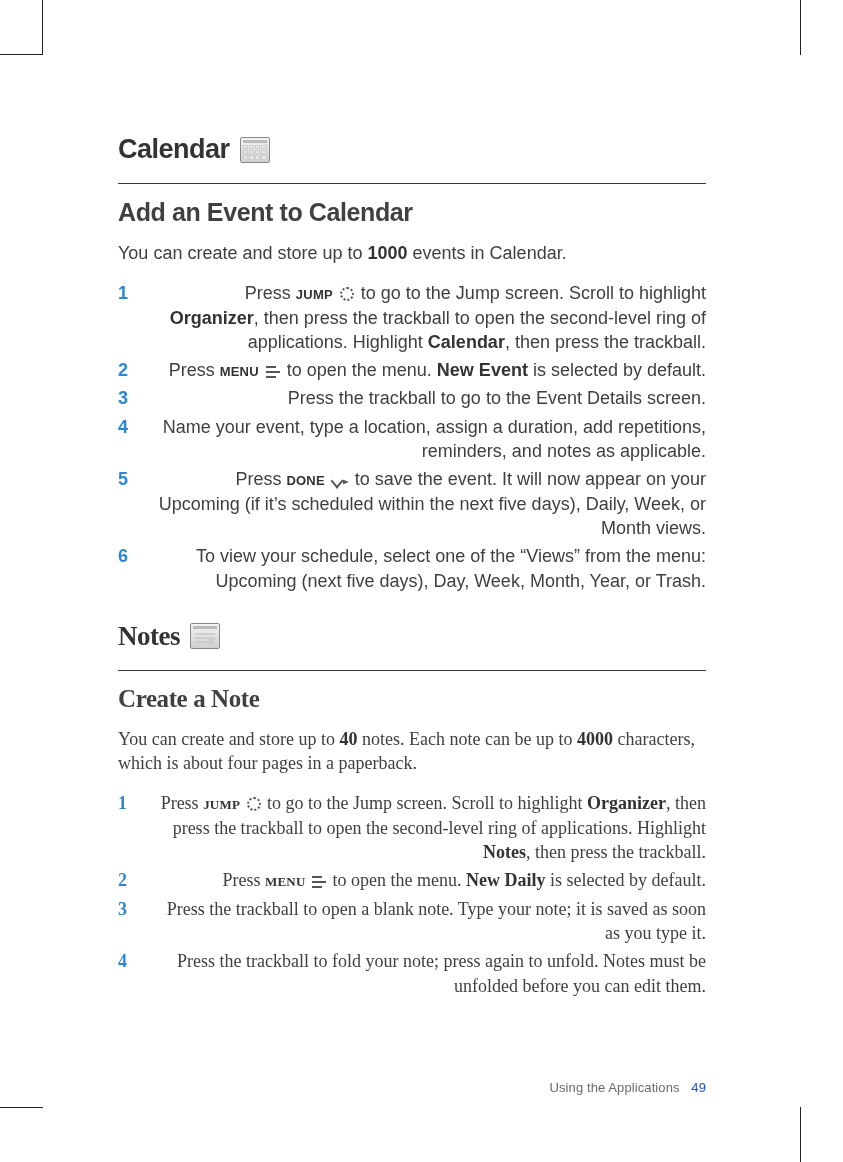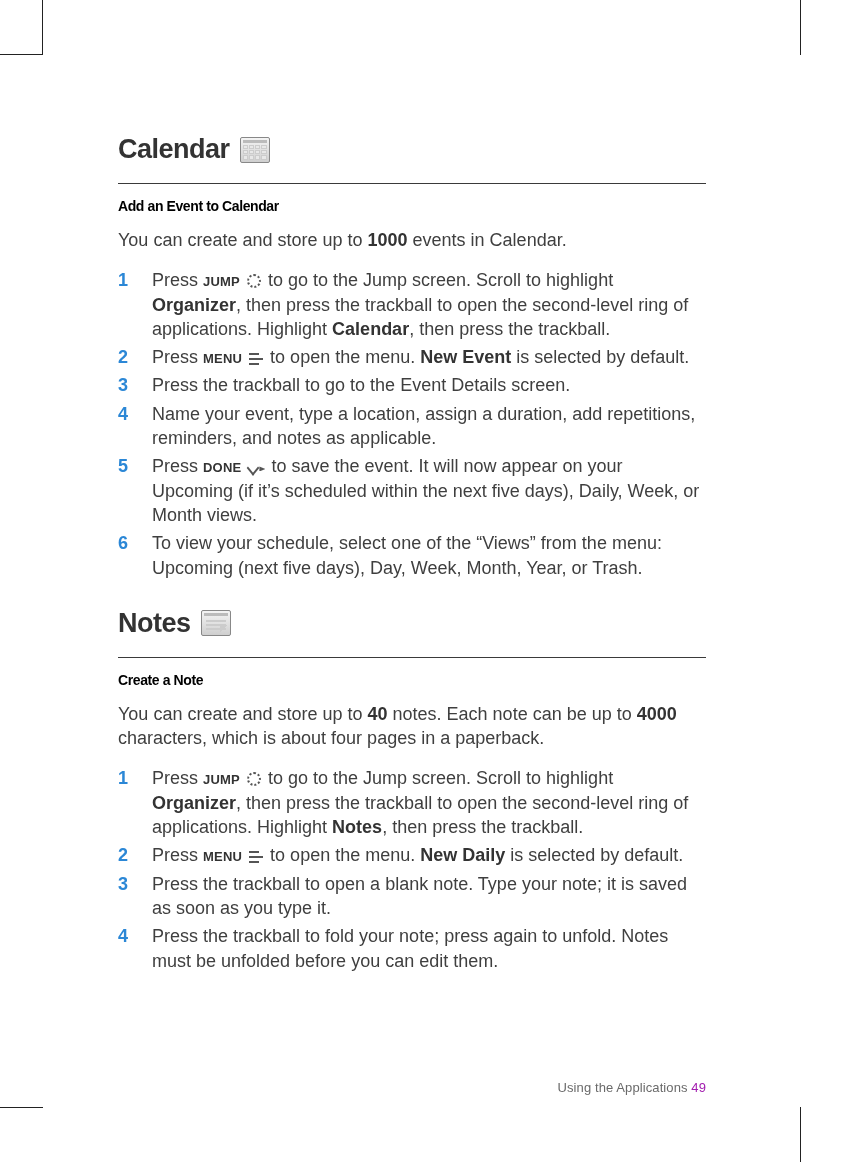--- a/index.html
+++ b/index.html
@@ -52,23 +52,23 @@
   .notes-icon .lines span { height:2px; background:#ccc;}
   .notes-icon .corner { align-self:flex-end; width:8px; height:8px; background:linear-gradient(135deg,#ccc 50%, transparent 50%); margin-top:-8px;}
 
   .under-rule {
     border: none;
     border-top: 1px solid #3a3a3a;
     margin: 18px 0 14px 0;
   }
 
   h2.sub-title {
-    font-size: 14px;
-    font-weight: 700;
-    color: #000000;
+    font-size: 25px;
+    font-weight: 700;
+    color: #404040;
     letter-spacing: -0.4px;
     margin-bottom: 14px;
   }
 
   p.intro {
     font-size: 18px;
     line-height: 1.35;
     color: #3f3f3f;
     margin-bottom: 16px;
   }
@@ -81,21 +81,21 @@
     line-height: 1.35;
     color: #3f3f3f;
     margin-bottom: 4px;
   }
   ol.steps .num {
     color: #2b87d6;
     font-weight: 700;
     width: 34px;
     flex-shrink: 0;
   }
-  ol.steps .txt { flex: 1; }
+  ol.steps .txt { flex: 1; text-align: right; }
   ol.steps .txt b { font-weight:700; color:#333; }
   .sc {
     font-weight: 700;
     font-size: 13px;
     letter-spacing: 0.2px;
     text-transform: uppercase;
     vertical-align: baseline;
     color:#333;
   }
 
@@ -120,33 +120,33 @@
   .glyph-done {
     width:16px;height:12px;position:relative;
   }
   .glyph-done::before{
     content:"";position:absolute;left:0;top:1px;width:8px;height:8px;border:2px solid #555;border-top:none;border-right:none;transform:rotate(-45deg) skew(-6deg,-6deg);
   }
   .glyph-done::after{
     content:"";position:absolute;right:-1px;top:4px;width:6px;height:5px;background:#555;clip-path:polygon(0 0,100% 50%,0 100%);
   }
 
-  .notes-block { margin-top: 28px; }
+  .notes-block { margin-top: 28px; font-family: Liberation Serif, serif; }
 
   .footer {
     position:absolute;
     top: 1080px;
     left: 118px;
     width: 588px;
     font-size: 13px;
     color:#6a6a6a;
     text-align:right;
     letter-spacing:0.1px;
   }
-  .footer .pn { margin-left: 0; color:#a21caf;}
+  .footer .pn { margin-left: 8px; color:#1d4ed8;}
 </style>
 </head>
 <body>
 
 <div class="crop-tl-v"></div>
 <div class="crop-tl-h"></div>
 <div class="crop-tr-v"></div>
 <div class="crop-br-v"></div>
 <div class="crop-bl-h"></div>
 

